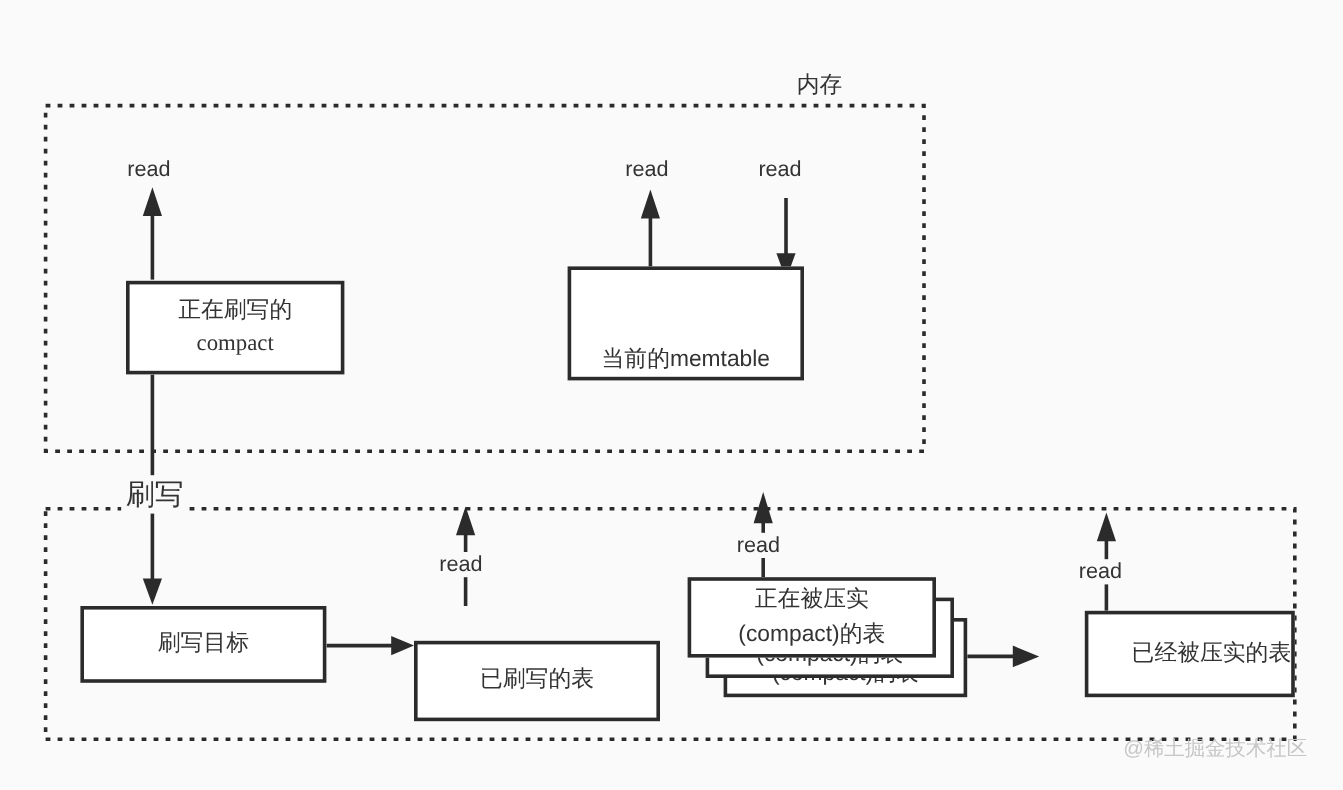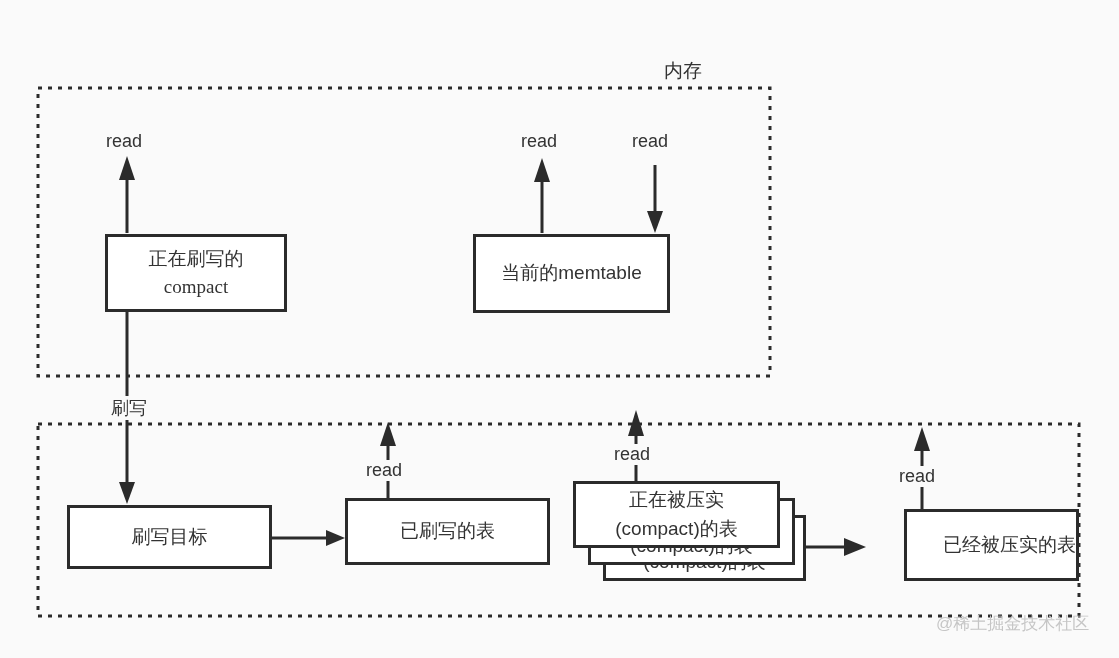--- a/index.html
+++ b/index.html
@@ -34,42 +34,42 @@
     flex-direction: column;
     align-items: center;
     justify-content: center;
     text-align: center;
     font-size: 19px;
     line-height: 1.5;
     color: var(--text, #333333);
     z-index: 10;
   }
   #node-flushing  { left: 105px; top: 234px; width: 182px; height: 78px; font-family: Liberation Serif, serif; }
-  #node-current   { left: 473px; top: 234px; width: 197px; height: 79px; }
+  #node-current   { left: 473px; top: 222px; width: 197px; height: 95px; justify-content: flex-end; }
   #node-target    { left: 67px;  top: 505px; width: 205px; height: 64px; }
-  #node-flushed   { left: 345px; top: 498px; width: 205px; height: 67px; }
+  #node-flushed   { left: 345px; top: 534px; width: 205px; height: 67px; }
   #stack-front    { left: 573px; top: 481px; width: 207px; height: 67px; z-index: 13; }
   #stack-middle   { left: 588px; top: 498px; width: 207px; height: 67px; z-index: 12; }
   #stack-back     { left: 603px; top: 515px; width: 203px; height: 66px; z-index: 11; }
   #node-compacted { left: 904px; top: 509px; width: 175px; height: 72px; align-items: flex-end; }
 
   .edge-label {
     position: absolute;
     font-size: 18px;
     color: var(--text, #333333);
     background: var(--bg, #fafafa);
     padding: 0 3px;
     z-index: 20;
     white-space: nowrap;
   }
   #lbl-memory    { left: 661px; top: 58px;  font-size: 19px; background: transparent; }
   #lbl-read-a    { left: 103px; top: 131px; }
   #lbl-read-b    { left: 518px; top: 131px; }
   #lbl-write-b   { left: 629px; top: 131px; }
-  #lbl-flush     { left: 101px; top: 396px; width: 50px; text-align: center; font-size: 18px; }
+  #lbl-flush     { left: 101px; top: 396px; width: 50px; text-align: center; font-size: 24px; }
   #lbl-read-d    { left: 363px; top: 460px; }
   #lbl-read-e    { left: 611px; top: 444px; }
   #lbl-read-f    { left: 896px; top: 466px; }
 
   .watermark {
     position: absolute;
     left: 936px;
     top: 612px;
     font-size: 17px;
     color: var(--wm, #c6c6c6);

